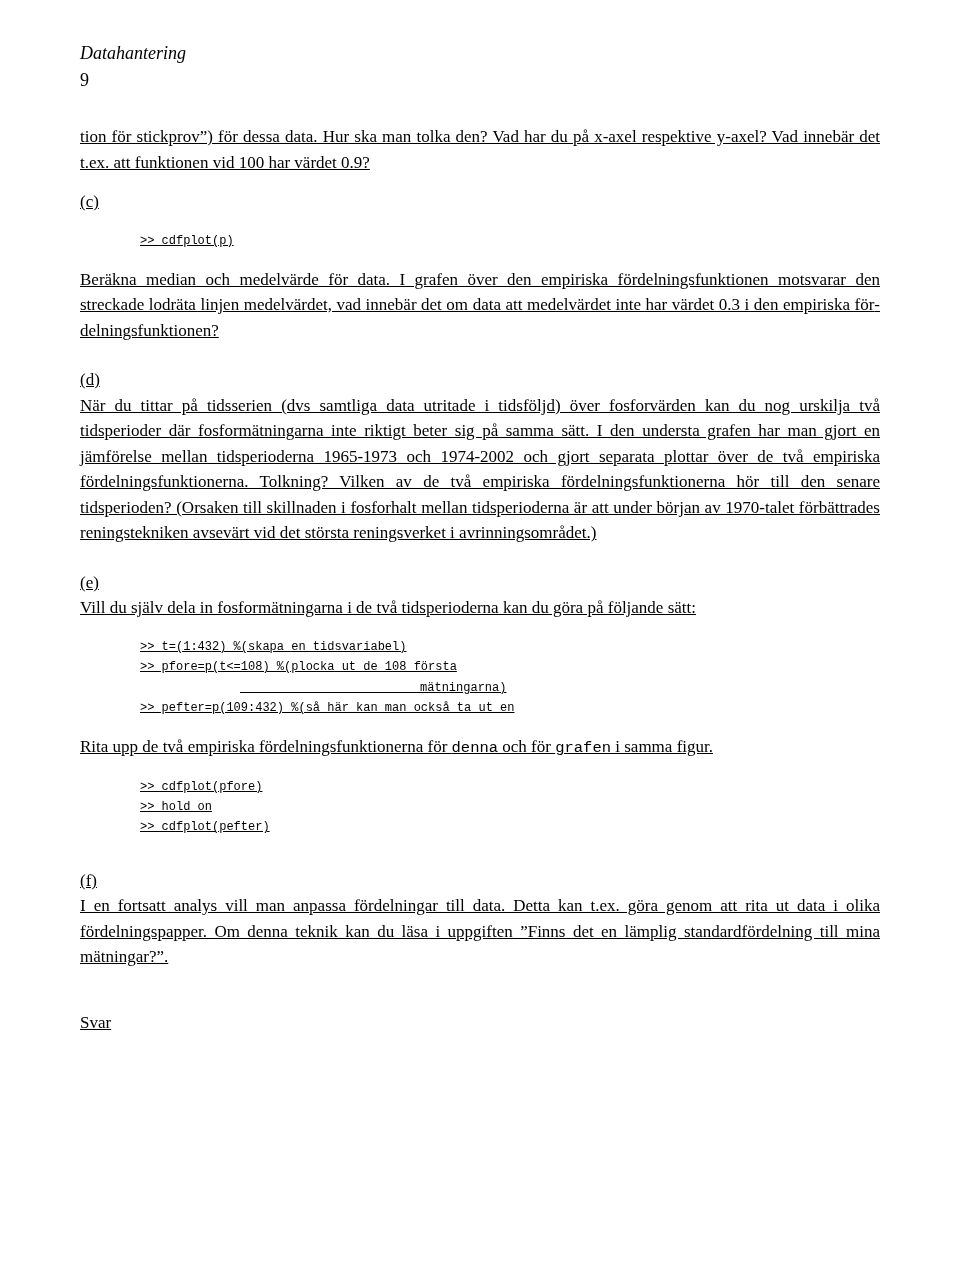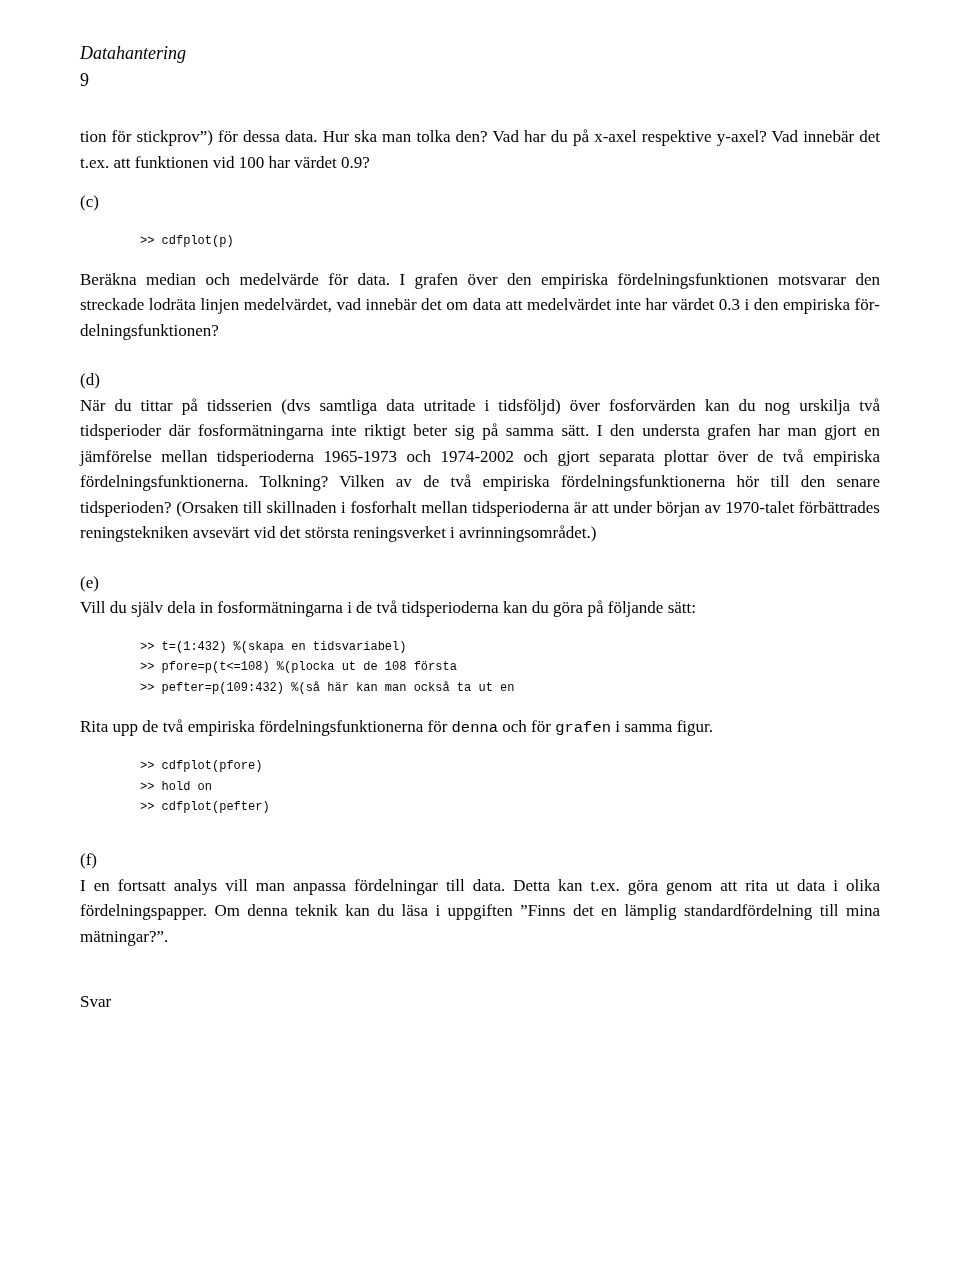--- a/index.html
+++ b/index.html
@@ -31,20 +31,21 @@
       font-style: italic;
       font-size: 18px;
     }
 
     .header-page {
       font-size: 18px;
     }
 
     .content {
       margin-top: 4px;
+      text-decoration: underline;
     }
 
     p {
       margin-bottom: 14px;
       text-align: justify;
     }
 
     code, .code-inline {
       font-family: "Courier New", Courier, monospace;
       font-size: 15.5px;
@@ -116,21 +117,21 @@
       <p>När du tittar på tidsserien (dvs samtliga data utritade i tidsföljd) över fosforvär­den kan du nog urskilja två tidsperioder där fosformätningarna inte riktigt be­ter sig på samma sätt. I den understa grafen har man gjort en jämförelse mellan tidsperioderna 1965-1973 och 1974-2002 och gjort separata plottar över de två empiriska fördelningsfunktionerna. Tolkning? Vilken av de två empiriska för­delningsfunktionerna hör till den senare tidsperioden? (Orsaken till skillnaden i fosforhalt mellan tidsperioderna är att under början av 1970-talet förbättrades reningstekniken avsevärt vid det största reningsverket i avrinningsområdet.)</p>
     </div>
   </div>
 
   <div class="section-item">
     <div class="section-label">(e)</div>
     <div class="section-body">
       <p>Vill du själv dela in fosformätningarna i de två tidsperioderna kan du göra på följande sätt:</p>
       <div class="code-block"><span>&gt;&gt; t=(1:432) %(skapa en tidsvariabel)</span>
 <span>&gt;&gt; pfore=p(t&lt;=108) %(plocka ut de 108 första</span>
-<span>&gt;&gt; pefter=p(109:432) %(så här kan man också ta ut en</span>
+<span style="display:block; padding-left: 100px;">                         mätningarna)</span><span>&gt;&gt; pefter=p(109:432) %(så här kan man också ta ut en</span>
 </div>
       <p>
         Rita upp de två empiriska fördelningsfunktionerna för <code>denna</code> och för <code>grafen</code> i samma figur.
       </p>
       <div class="code-block"><span>&gt;&gt; cdfplot(pfore)</span>
 <span>&gt;&gt; hold on</span>
 <span>&gt;&gt; cdfplot(pefter)</span></div>
     </div>
   </div>
 

